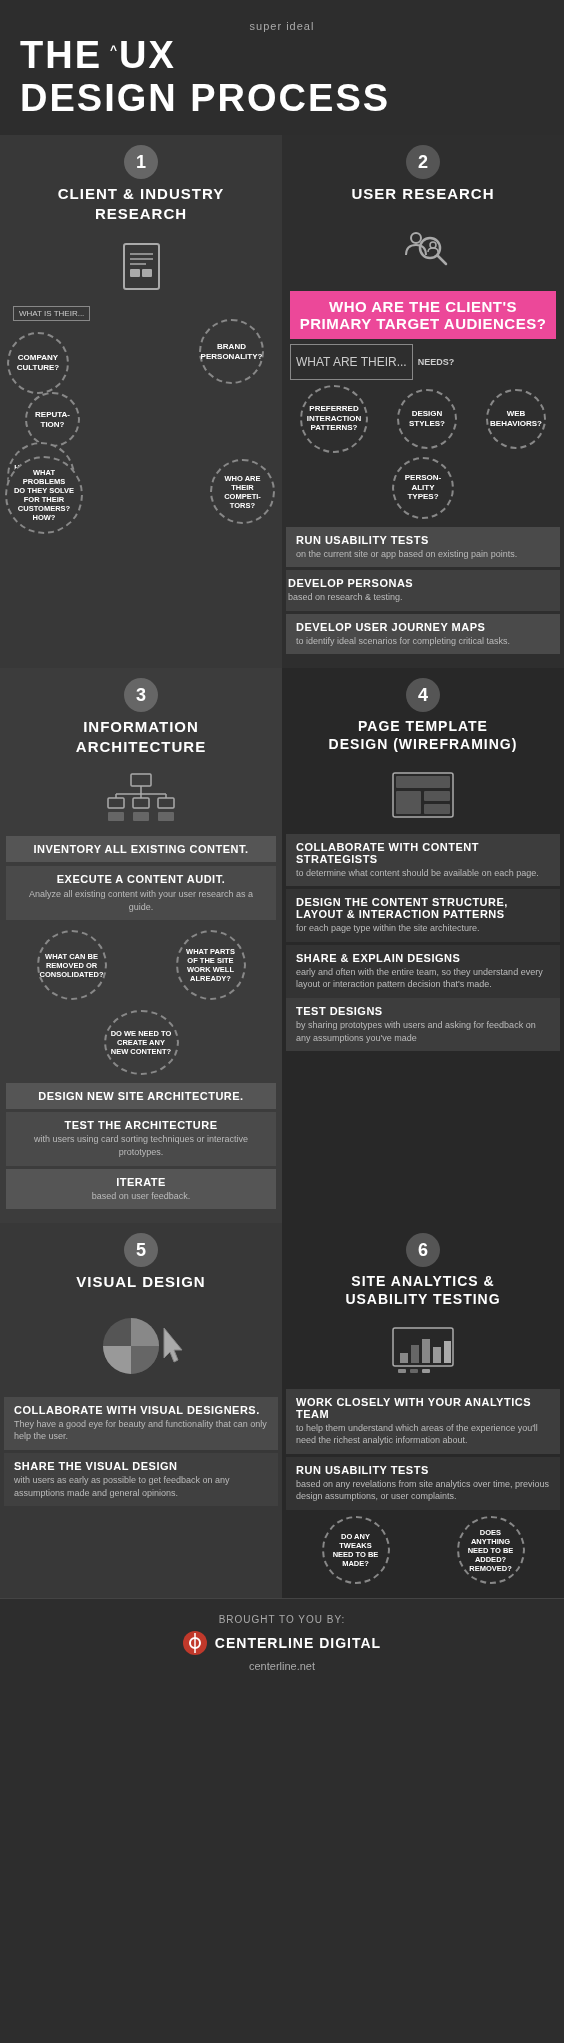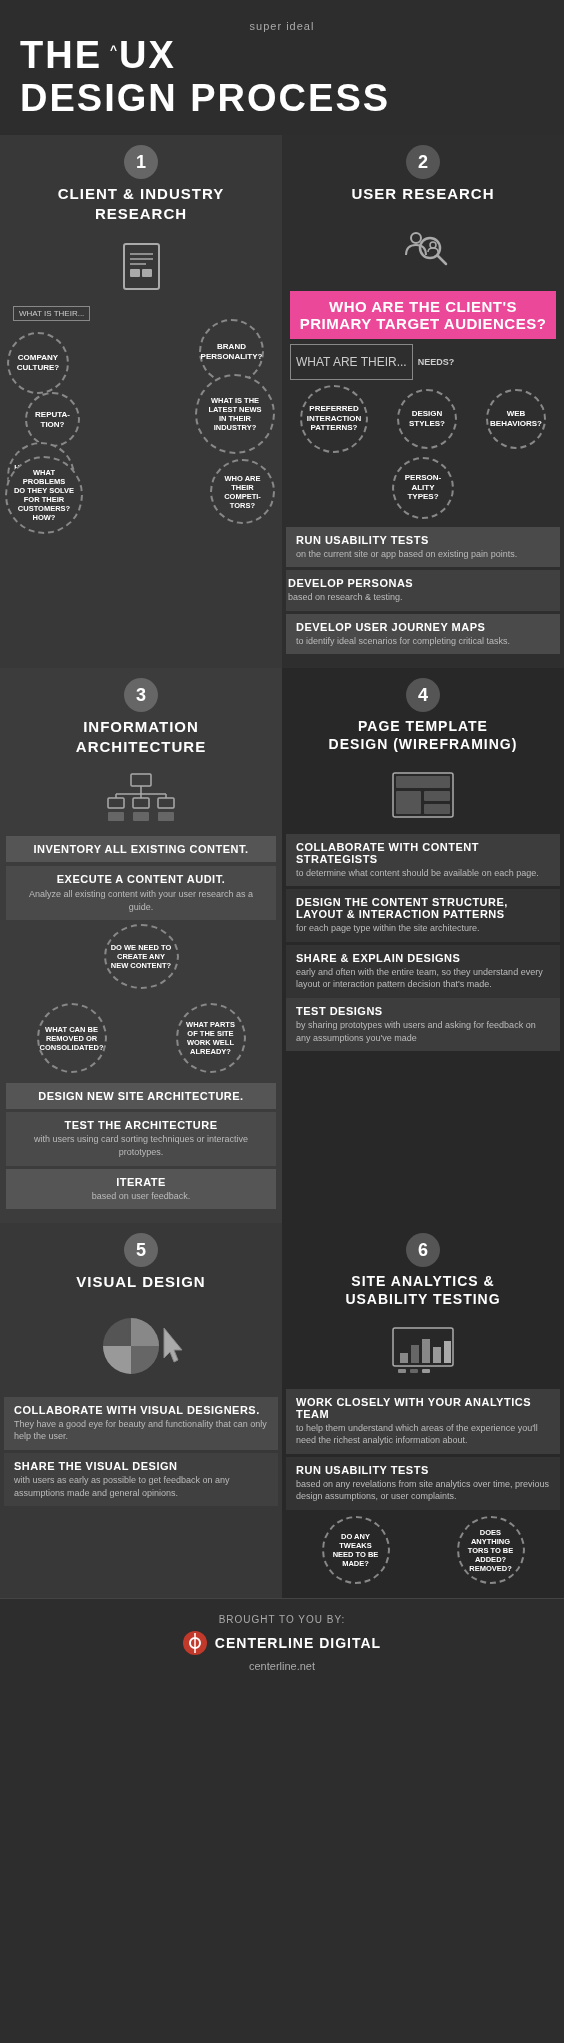--- a/index.html
+++ b/index.html
@@ -90,21 +90,20 @@
       <div style="position:relative; height:230px; margin:0 5px 5px 5px;">
 
         <div style="position:absolute;top:2px;left:8px;border:1px solid #888;font-size:8px;color:#ccc;padding:2px 5px;white-space:nowrap;background:#383838;">WHAT IS THEIR...</div>
 
         <div style="position:absolute;top:28px;left:2px;width:62px;height:62px;border:2px dashed #888;border-radius:50%;display:flex;align-items:center;justify-content:center;text-align:center;font-size:8px;font-weight:bold;color:#fff;line-height:1.2;background:#383838;">COMPANY<br>CULTURE?</div>
 
         <div style="position:absolute;top:15px;right:13px;width:65px;height:65px;border:2px dashed #888;border-radius:50%;display:flex;align-items:center;justify-content:center;text-align:center;font-size:8px;font-weight:bold;color:#fff;line-height:1.2;background:#383838;">BRAND<br>PERSONALITY?</div>
 
         <div style="position:absolute;top:88px;left:20px;width:55px;height:55px;border:2px dashed #888;border-radius:50%;display:flex;align-items:center;justify-content:center;text-align:center;font-size:8px;font-weight:bold;color:#fff;line-height:1.2;background:#383838;">REPUTA-<br>TION?</div>
 
-        <div style="position:absolute;top:70px;right:2px;width:80px;height:80px;border:2px dashed #888;border-radius:50%;display:flex;align-items:center;justify-content:center;text-align:center;font-size:7.5px;font-weight:bold;color:#fff;line-height:1.2;background:#383838;">WHAT IS THE<br>LATEST NEWS<br>IN THEIR<br>INDUSTRY?</div>
 
         <div style="position:absolute;top:138px;left:2px;width:68px;height:68px;border:2px dashed #888;border-radius:50%;display:flex;align-items:center;justify-content:center;text-align:center;font-size:7.5px;font-weight:bold;color:#fff;line-height:1.2;background:#383838;">HOW DO THEY<br>RUN THEIR<br>BUSINESS?</div>
 
         <div style="position:absolute;bottom:0px;left:0px;width:78px;height:78px;border:2px dashed #888;border-radius:50%;display:flex;align-items:center;justify-content:center;text-align:center;font-size:7.5px;font-weight:bold;color:#fff;line-height:1.2;background:#383838;">WHAT<br>PROBLEMS<br>DO THEY SOLVE<br>FOR THEIR<br>CUSTOMERS?<br>HOW?</div>
 
         <div style="position:absolute;bottom:10px;right:2px;width:65px;height:65px;border:2px dashed #888;border-radius:50%;display:flex;align-items:center;justify-content:center;text-align:center;font-size:7.5px;font-weight:bold;color:#fff;line-height:1.2;background:#383838;">WHO ARE<br>THEIR<br>COMPETI-<br>TORS?</div>
       </div>
     </div>
 
     <div style="background:#2e2e2e; padding-bottom:10px;">
@@ -182,27 +181,27 @@
 
       <div style="background:#555;padding:7px 10px;margin:4px 6px;text-align:center;">
         <div style="font-size:11px;font-weight:900;letter-spacing:0.5px;">INVENTORY ALL EXISTING CONTENT.</div>
       </div>
 
       <div style="background:#4a4a4a;padding:7px 10px;margin:4px 6px;">
         <div style="font-size:11px;font-weight:900;letter-spacing:0.5px;text-align:center;">EXECUTE A CONTENT AUDIT.</div>
         <div style="font-size:9px;color:#bbb;margin-top:3px;line-height:1.4;text-align:center;">Analyze all existing content with your user research as a guide.</div>
       </div>
 
-      <div style="display:flex;justify-content:center;margin:4px 0 8px 0;">
-        <div style="border:2px dashed #888;border-radius:50%;width:75px;height:65px;display:flex;align-items:center;justify-content:center;text-align:center;font-size:7.5px;font-weight:bold;color:#fff;line-height:1.2;padding:5px;">DO WE NEED TO CREATE ANY NEW CONTENT?</div>
-      </div>
-
       <div style="display:flex;justify-content:space-around;padding:6px 4px;gap:4px;">
         <div style="border:2px dashed #888;border-radius:50%;width:70px;height:70px;display:flex;align-items:center;justify-content:center;text-align:center;font-size:7.5px;font-weight:bold;color:#fff;line-height:1.2;padding:5px;">WHAT CAN BE REMOVED OR CONSOLIDATED?</div>
         <div style="border:2px dashed #888;border-radius:50%;width:70px;height:70px;display:flex;align-items:center;justify-content:center;text-align:center;font-size:7.5px;font-weight:bold;color:#fff;line-height:1.2;padding:5px;">WHAT PARTS OF THE SITE WORK WELL ALREADY?</div>
+      </div>
+
+      <div style="display:flex;justify-content:center;margin:4px 0 8px 0;">
+        <div style="border:2px dashed #888;border-radius:50%;width:75px;height:65px;display:flex;align-items:center;justify-content:center;text-align:center;font-size:7.5px;font-weight:bold;color:#fff;line-height:1.2;padding:5px;">DO WE NEED TO CREATE ANY NEW CONTENT?</div>
       </div>
 
       <div style="margin:4px 6px;">
         <div style="background:#555;padding:7px 10px;margin-bottom:3px;text-align:center;">
           <div style="font-size:11px;font-weight:900;letter-spacing:0.5px;">DESIGN NEW SITE ARCHITECTURE.</div>
         </div>
         <div style="background:#4a4a4a;padding:7px 10px;margin-bottom:3px;">
           <div style="font-size:11px;font-weight:900;letter-spacing:0.5px;text-align:center;">TEST THE ARCHITECTURE</div>
           <div style="font-size:9px;color:#bbb;margin-top:2px;line-height:1.4;text-align:center;">with users using card sorting techniques or interactive prototypes.</div>
         </div>
@@ -305,21 +304,21 @@
           <div style="font-size:11px;font-weight:900;letter-spacing:0.5px;color:#fff;">WORK CLOSELY WITH YOUR ANALYTICS TEAM</div>
           <div style="font-size:9px;color:#bbb;margin-top:2px;line-height:1.4;">to help them understand which areas of the experience you'll need the richest analytic information about.</div>
         </div>
         <div style="background:#333;padding:7px 10px;margin-bottom:6px;">
           <div style="font-size:11px;font-weight:900;letter-spacing:0.5px;color:#fff;">RUN USABILITY TESTS</div>
           <div style="font-size:9px;color:#bbb;margin-top:2px;line-height:1.4;">based on any revelations from site analytics over time, previous design assumptions, or user complaints.</div>
         </div>
 
         <div style="display:flex;justify-content:space-around;gap:4px;padding:0 4px;">
           <div style="border:2px dashed #888;border-radius:50%;width:68px;height:68px;display:flex;align-items:center;justify-content:center;text-align:center;font-size:7.5px;font-weight:bold;color:#fff;line-height:1.2;padding:5px;">DO ANY TWEAKS NEED TO BE MADE?</div>
-          <div style="border:2px dashed #888;border-radius:50%;width:68px;height:68px;display:flex;align-items:center;justify-content:center;text-align:center;font-size:7.5px;font-weight:bold;color:#fff;line-height:1.2;padding:5px;">DOES ANYTHING TORS TO BE ADDED? REMOVED?</div>
+          <div style="border:2px dashed #888;border-radius:50%;width:68px;height:68px;display:flex;align-items:center;justify-content:center;text-align:center;font-size:7.5px;font-weight:bold;color:#fff;line-height:1.2;padding:5px;">DOES ANYTHING NEED TO BE ADDED? REMOVED?</div>
         </div>
       </div>
     </div>
 
   </div>
 
   <div class="footer">
     <div style="font-size:10px;color:#aaa;letter-spacing:1px;margin-bottom:6px;">BROUGHT TO YOU BY:</div>
     <div style="display:flex;align-items:center;justify-content:center;gap:8px;">
       <svg width="24" height="24" viewBox="0 0 24 24">

